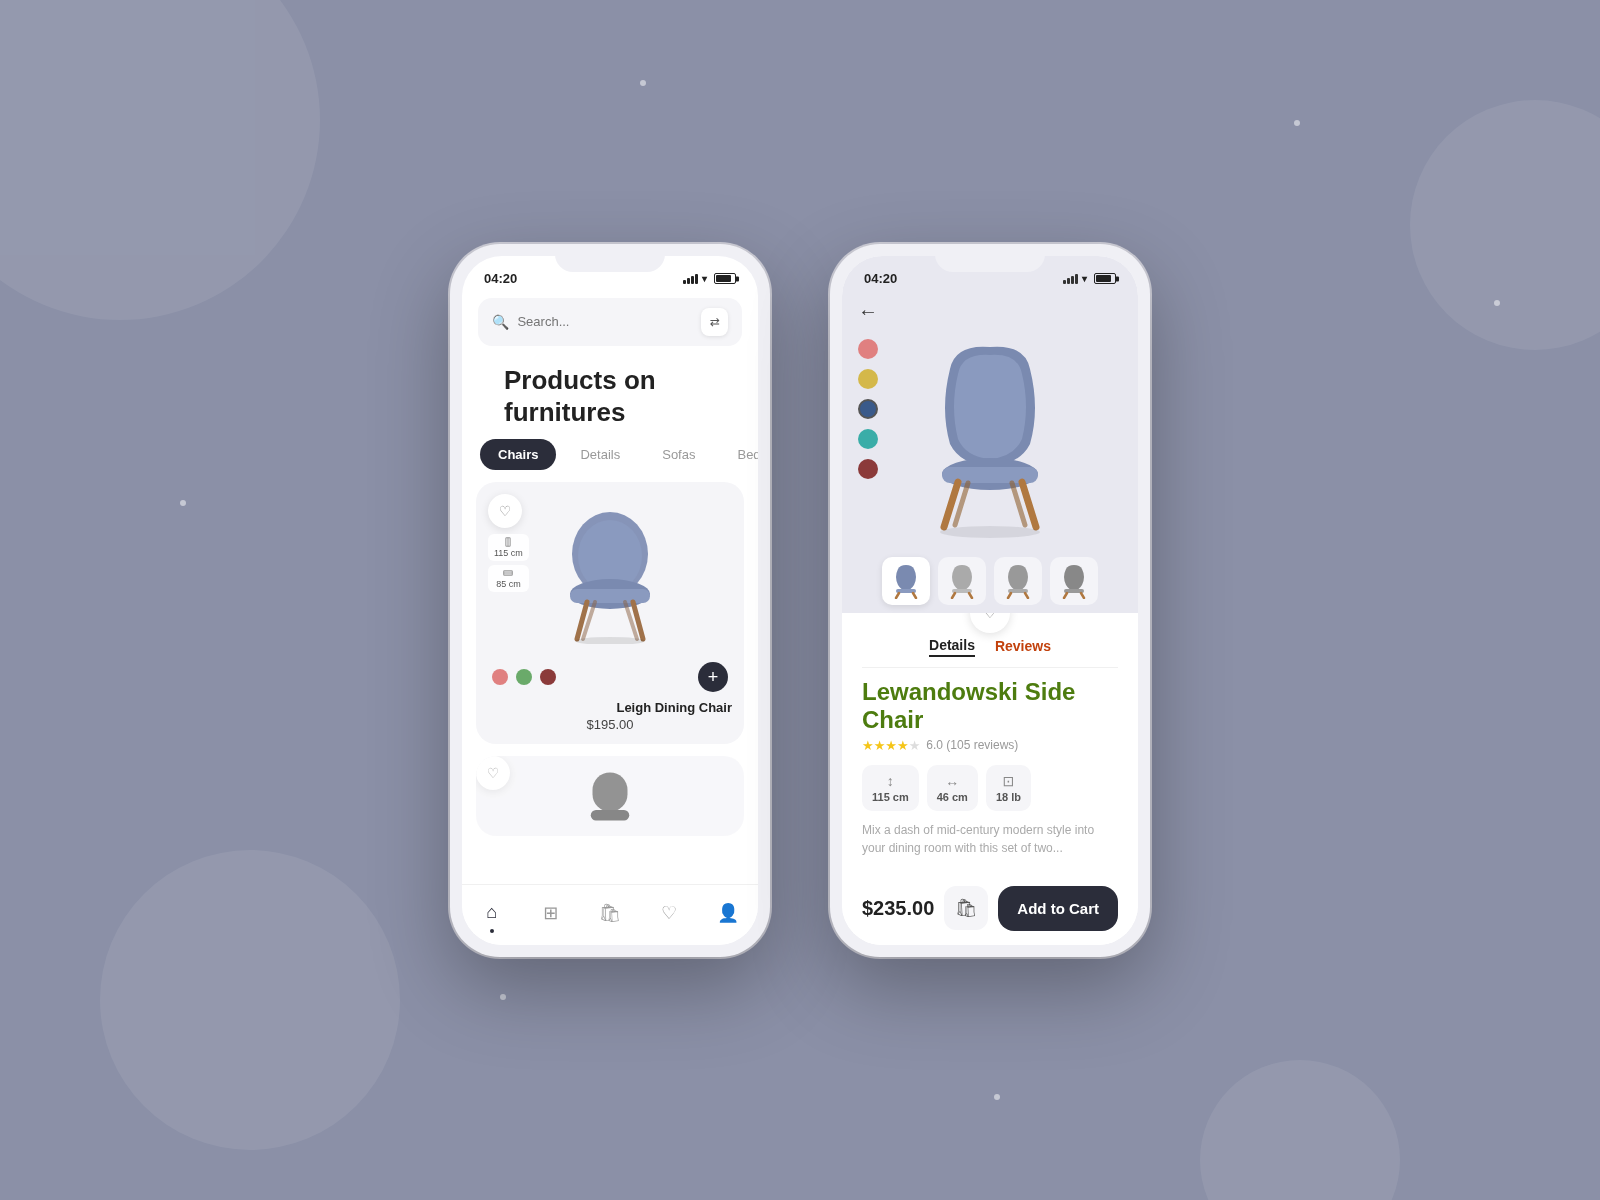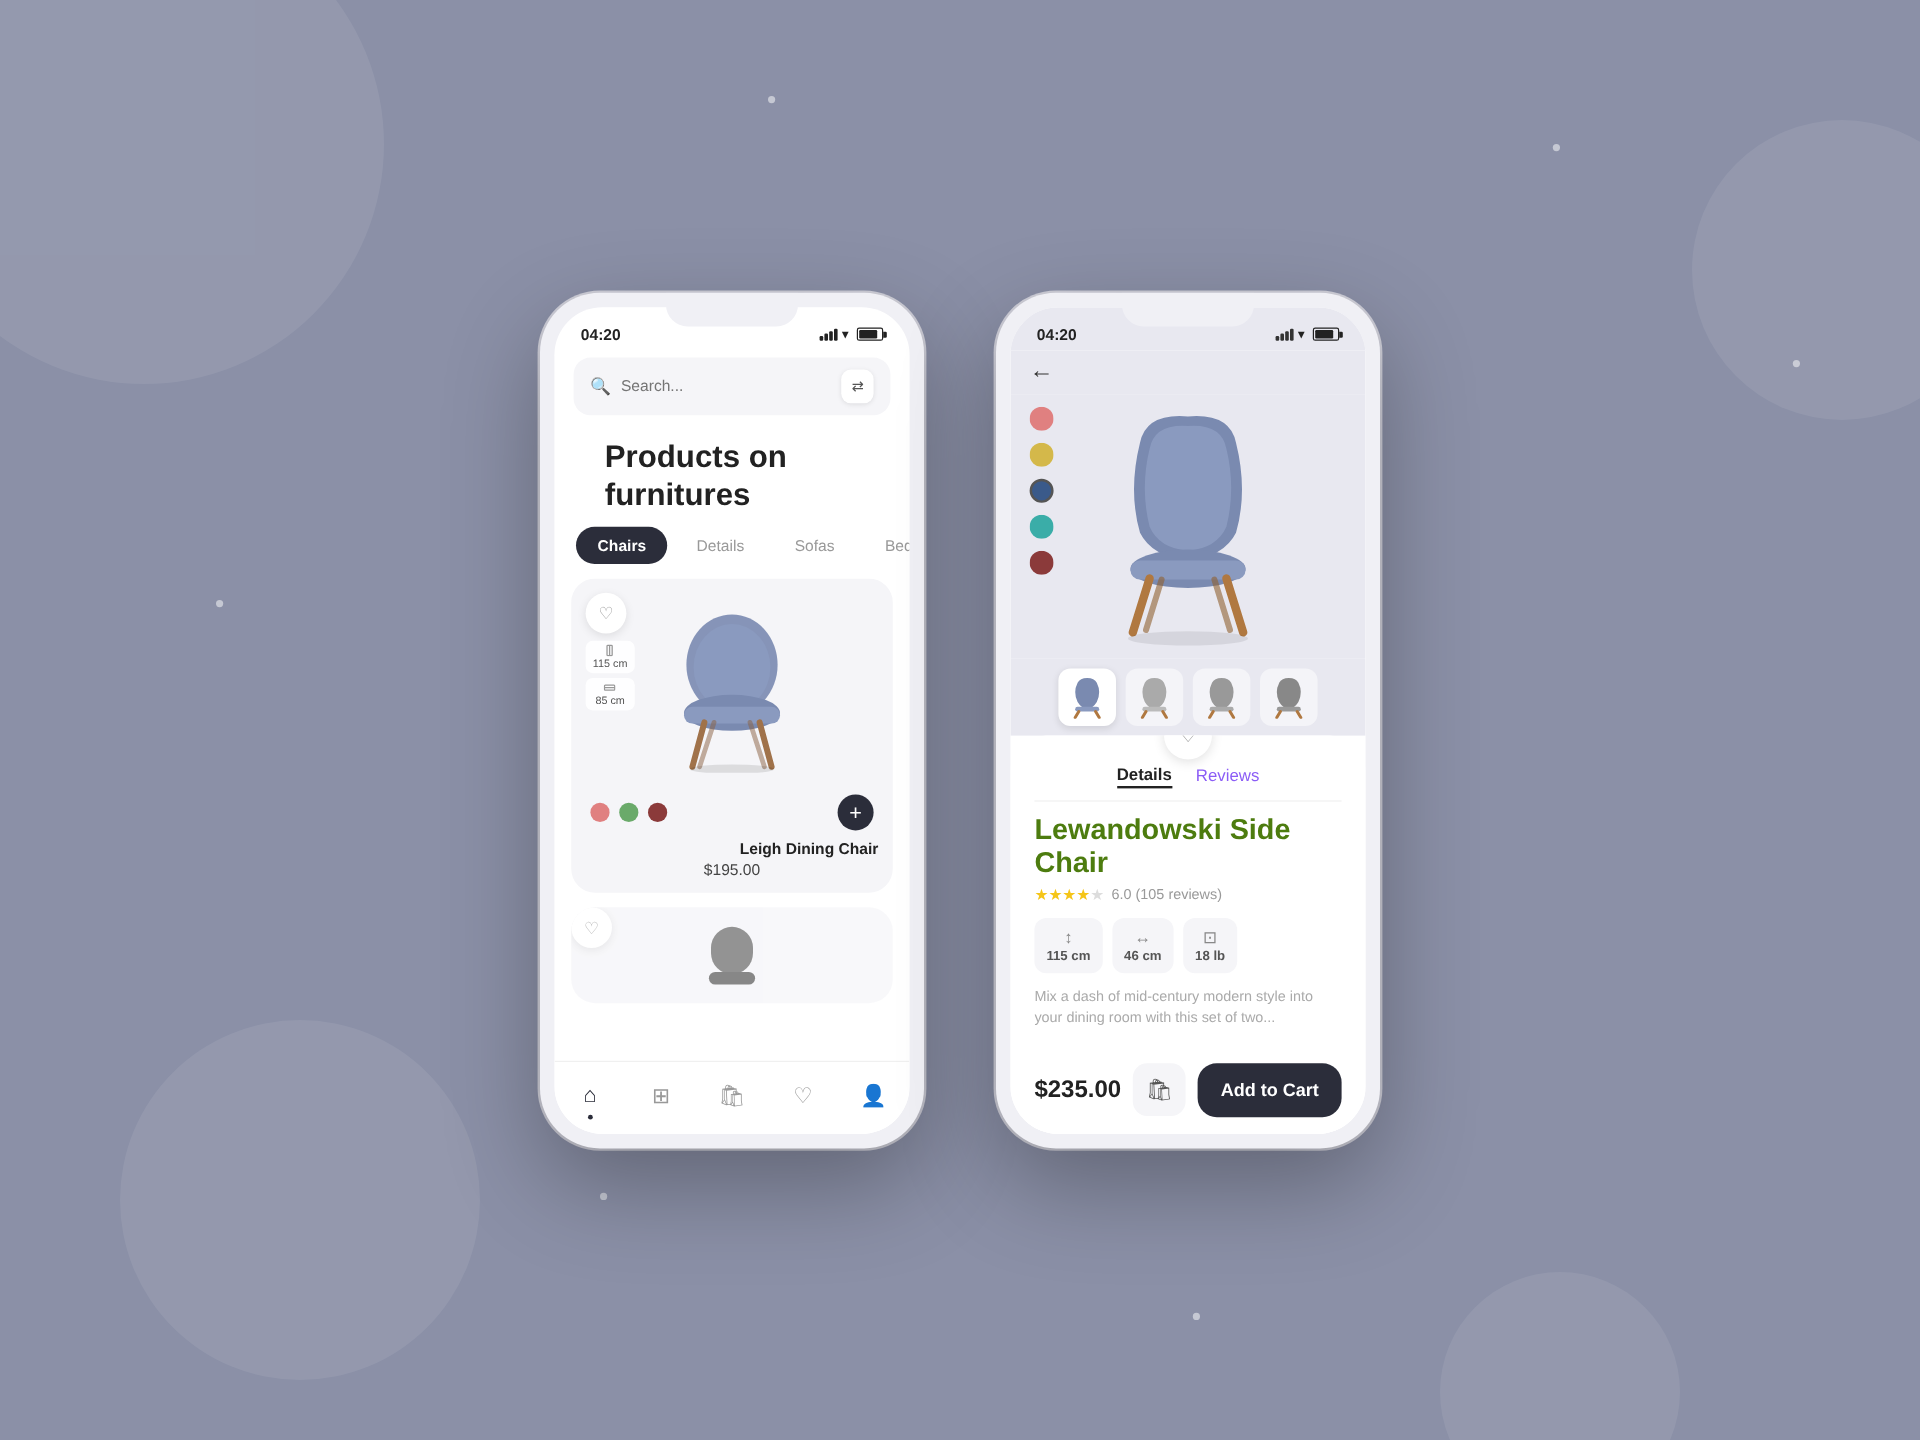--- a/index.html
+++ b/index.html
@@ -405,21 +405,21 @@
     }
     .detail-tab {
       font-size: 14px;
       font-weight: 600;
       color: #222;
       padding-bottom: 2px;
       cursor: pointer;
       border: none; background: none;
     }
     .detail-tab.active { border-bottom: 2px solid #222; }
-    .detail-tab.inactive { color: #8b5cf6; font-weight: 400; }
+    .detail-tab.inactive { color: #c2410c; font-weight: 700; }
 
     .product-title {
       font-size: 24px;
       font-weight: 700;
       color: #4d7c0f;
       margin-top: 10px;
     }
     .rating-row {
       display: flex;
       align-items: center;

